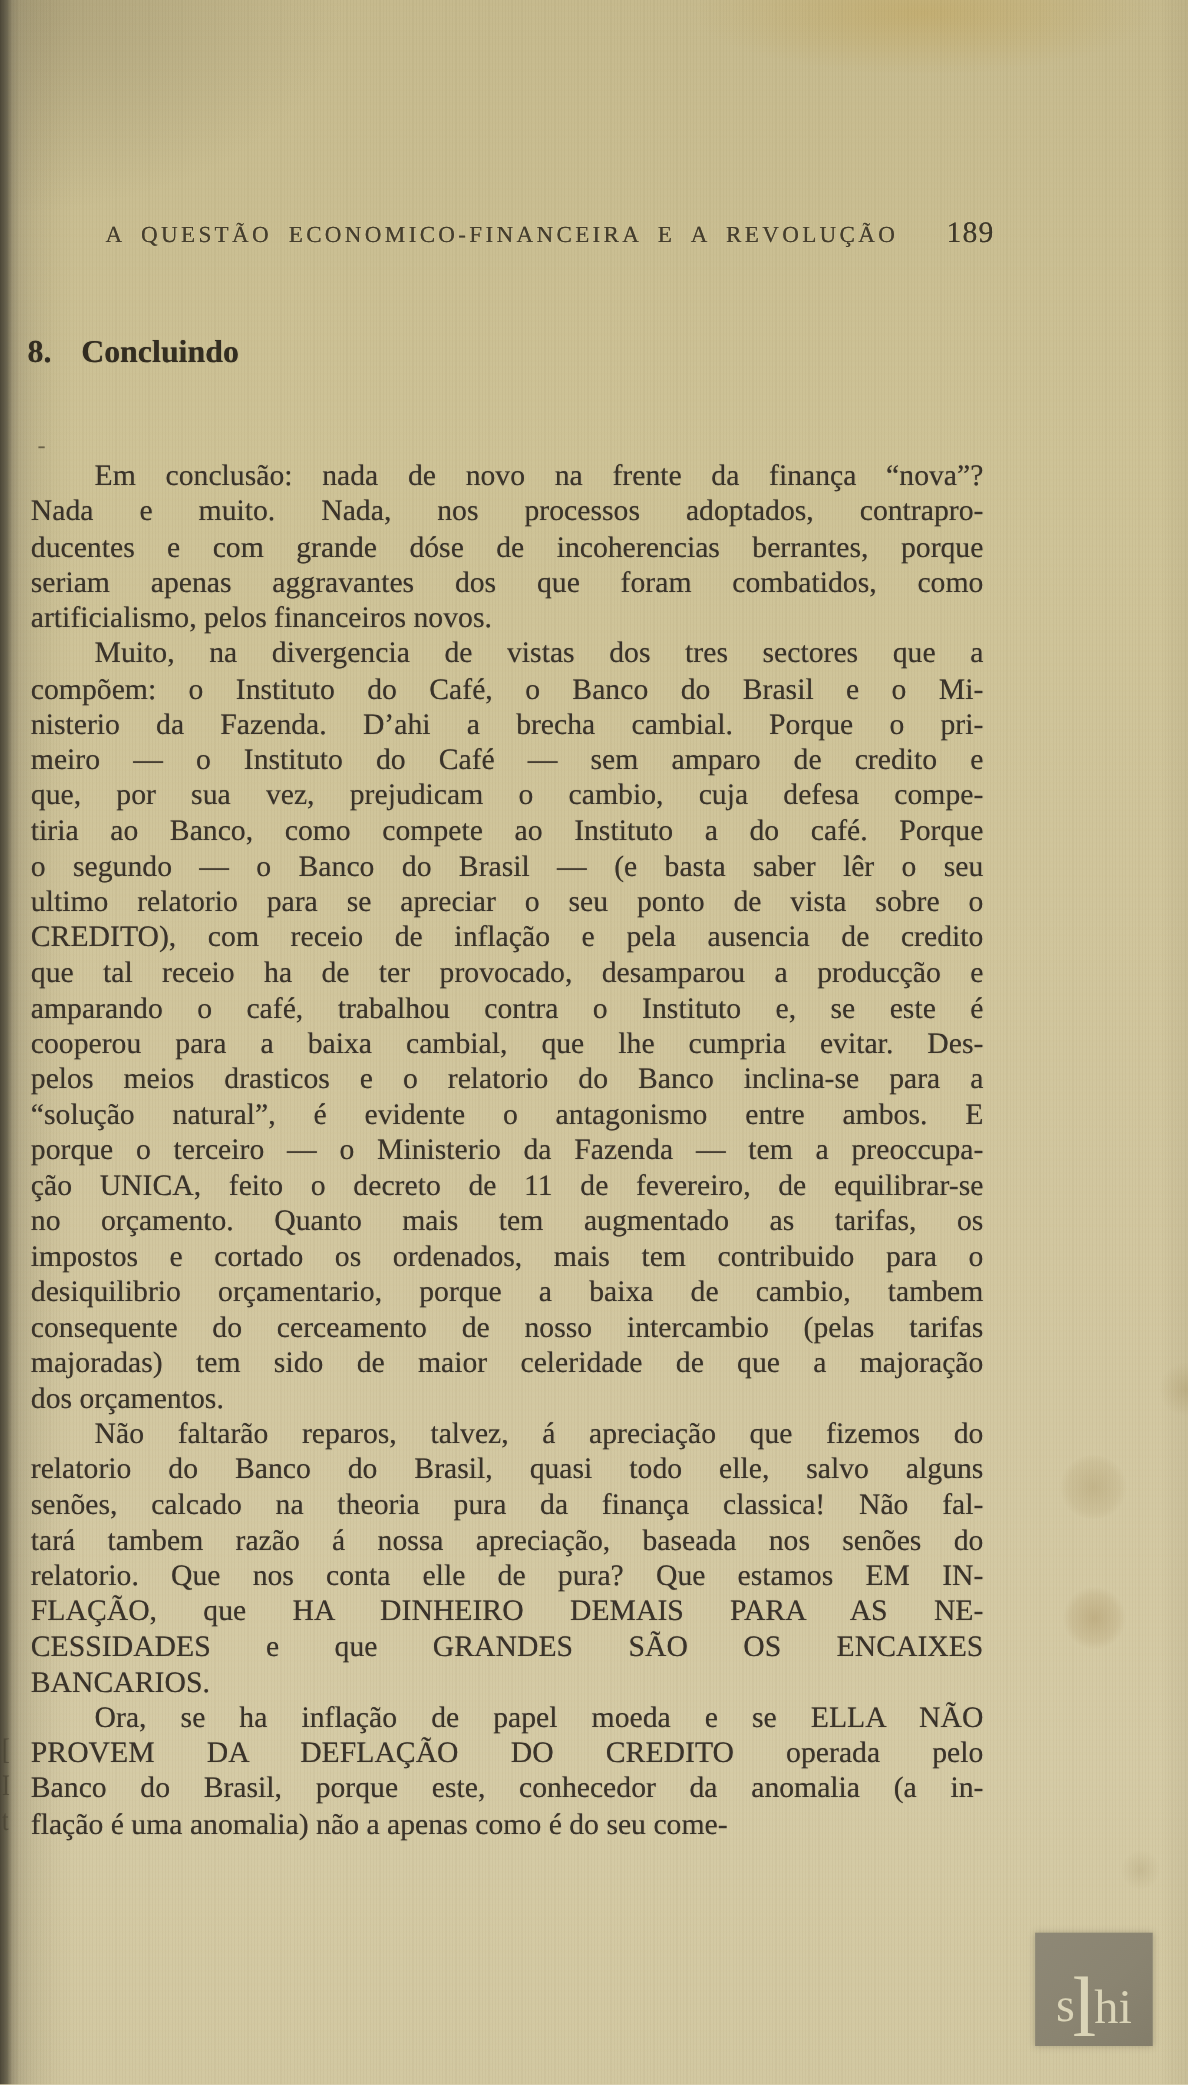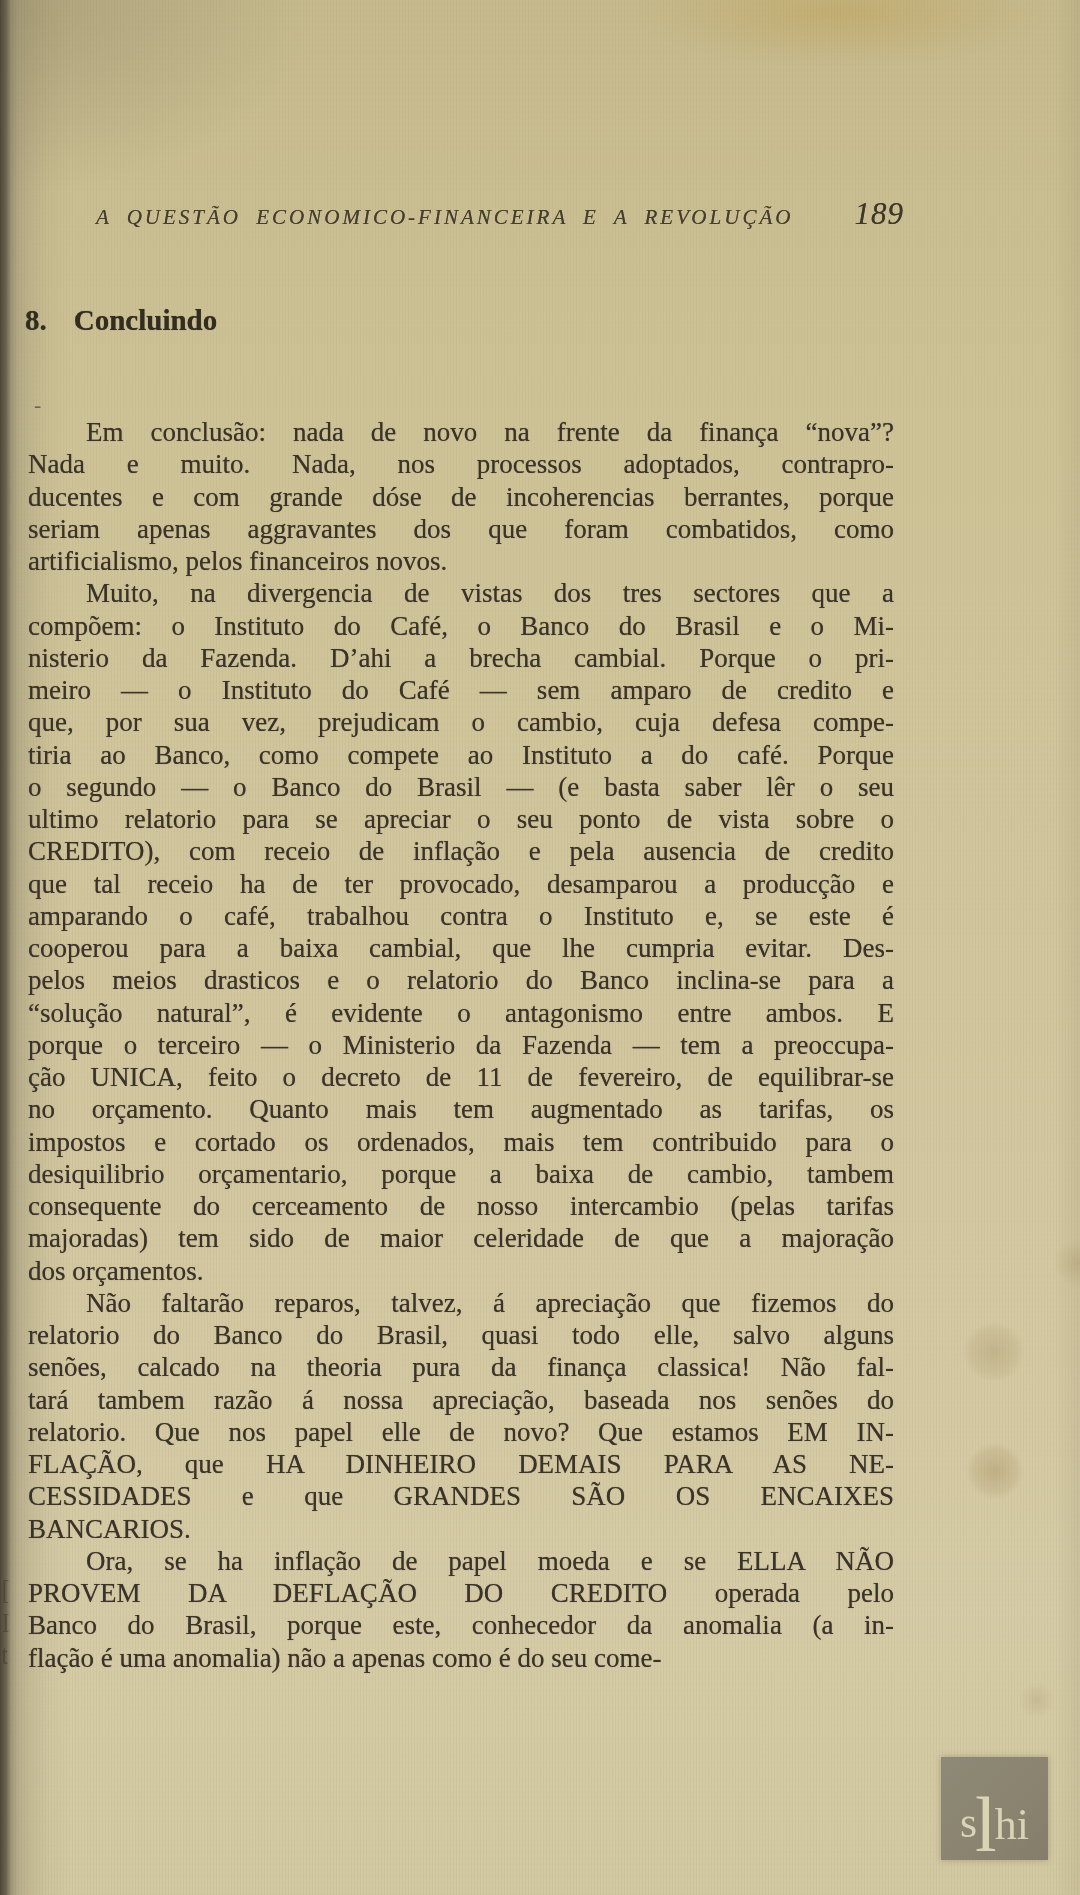--- a/index.html
+++ b/index.html
@@ -39,28 +39,27 @@
   }
   .spine-marks .frag:nth-child(1){top:1575px;}
   .spine-marks .frag:nth-child(2){top:1608px;}
   .spine-marks .frag:nth-child(3){top:1640px;}
 
   
   .running-head{
     position:absolute;left:96px;top:196px;width:808px;
     display:flex;justify-content:space-between;align-items:baseline;
     color:#453e2e;
-    font-style:italic;
   }
   .running-title{
     font-size:21px;letter-spacing:3px;word-spacing:7px;
     text-shadow:0 0 0.6px rgba(69,62,46,0.8);
   }
   .page-number{
-    font-size:31px;letter-spacing:1px;color:#3e382a;
+    font-size:27px;letter-spacing:1px;color:#3e382a;
     text-shadow:0 0 0.6px rgba(62,56,42,0.8);
   }
 
   
   .section-heading{
     position:absolute;left:25px;top:304px;display:flex;gap:27px;
     font-size:29px;font-weight:700;color:#332d21;
     text-shadow:0 0 0.7px rgba(51,45,33,0.75);
   }
 
@@ -168,21 +167,21 @@
       <div class="line">desiquilibrio orçamentario, porque a baixa de cambio, tambem</div>
       <div class="line">consequente do cerceamento de nosso intercambio (pelas tarifas</div>
       <div class="line">majoradas) tem sido de maior celeridade de que a majoração</div>
       <div class="line last">dos orçamentos.</div>
     </div>
     <div>
       <div class="line first">Não faltarão reparos, talvez, á apreciação que fizemos do</div>
       <div class="line">relatorio do Banco do Brasil, quasi todo elle, salvo alguns</div>
       <div class="line">senões, calcado na theoria pura da finança classica! Não fal-</div>
       <div class="line">tará tambem razão á nossa apreciação, baseada nos senões do</div>
-      <div class="line">relatorio. Que nos papel elle de novo? Que estamos EM IN-</div>
+      <div class="line">relatorio. Que nos conta elle de pura? Que estamos EM IN-</div>
       <div class="line">FLAÇÃO, que HA DINHEIRO DEMAIS PARA AS NE-</div>
       <div class="line">CESSIDADES e que GRANDES SÃO OS ENCAIXES</div>
       <div class="line last">BANCARIOS.</div>
     </div>
     <div>
       <div class="line first">Ora, se ha inflação de papel moeda e se ELLA NÃO</div>
       <div class="line">PROVEM DA DEFLAÇÃO DO CREDITO operada pelo</div>
       <div class="line">Banco do Brasil, porque este, conhecedor da anomalia (a in-</div>
       <div class="line last">flação é uma anomalia) não a apenas como é do seu come-</div>
     </div>

